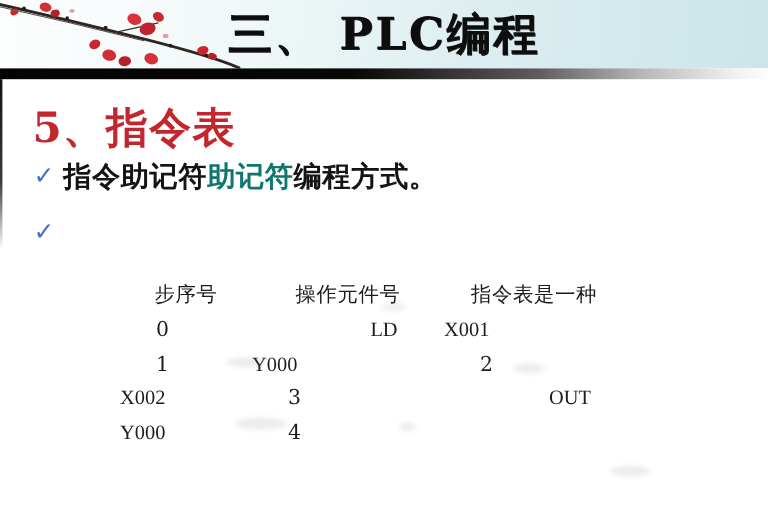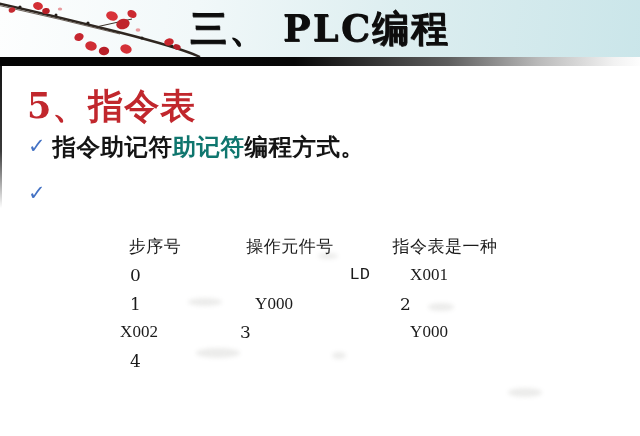--- a/index.html
+++ b/index.html
@@ -46,22 +46,22 @@
   .bullet-text .hl{color:#0f766e;}
   
   .instruction-table{
     position:absolute;left:100px;top:232px;
     display:grid;grid-template-columns:110px 160px 150px;grid-auto-rows:28.8px;
     font-size:17px;color:#1b1b1b;
   }
   .instruction-table div{line-height:28.8px;white-space:nowrap;}
   .th{text-align:center;letter-spacing:0.5px;}
   .c1{text-align:left;padding-left:30px;}
-  .c2{text-align:right;padding-left:60px;font-family:Liberation Mono, monospace;}
-  .c3{text-align:center;padding-right:32px;font-family:"Liberation Serif","DejaVu Serif",serif;}
+  .c2{text-align:center;padding-left:60px;font-family:Liberation Serif, serif;}
+  .c3{padding-right:32px;font-family:"Liberation Serif","DejaVu Serif",serif;}
   
   .noise{position:absolute;background:#8b8b84;border-radius:50%;filter:blur(2px);opacity:0.16;}
   .n1{left:188px;top:298px;width:34px;height:8px;}
   .n2{left:318px;top:253px;width:20px;height:6px;}
   .n3{left:428px;top:303px;width:26px;height:8px;}
   .n4{left:196px;top:348px;width:44px;height:10px;}
   .n5{left:508px;top:388px;width:34px;height:9px;}
   .n6{left:332px;top:352px;width:14px;height:7px;}
 </style>
 </head>
@@ -122,20 +122,21 @@
     <div class="c2">LD</div>
     <div class="c3">X001</div>
 
     <div class="c1">1</div>
     <div class="c3">Y000</div>
 
     <div class="c1">2</div>
     <div class="c3">X002</div>
 
     <div class="c1">3</div>
+    <div class="c2">OUT</div>
     <div class="c3">Y000</div>
 
     <div class="c1">4</div>
     <div class="c3"></div>
   </div>
 
   <div class="noise n1"></div>
   <div class="noise n2"></div>
   <div class="noise n3"></div>
   <div class="noise n4"></div>

